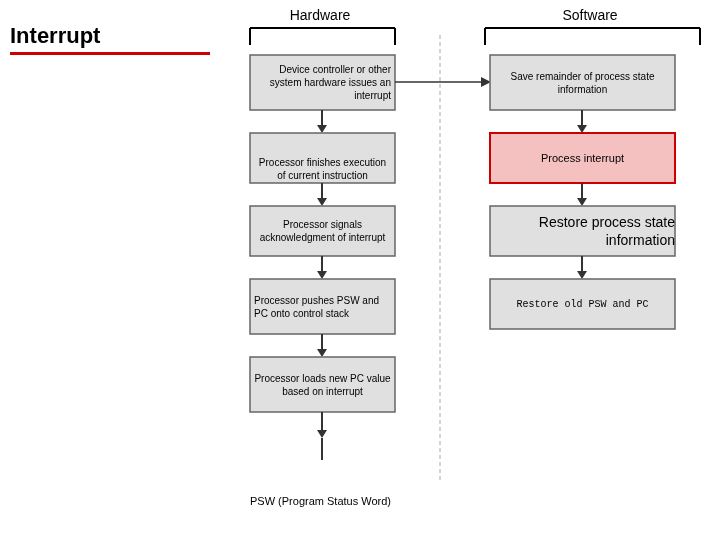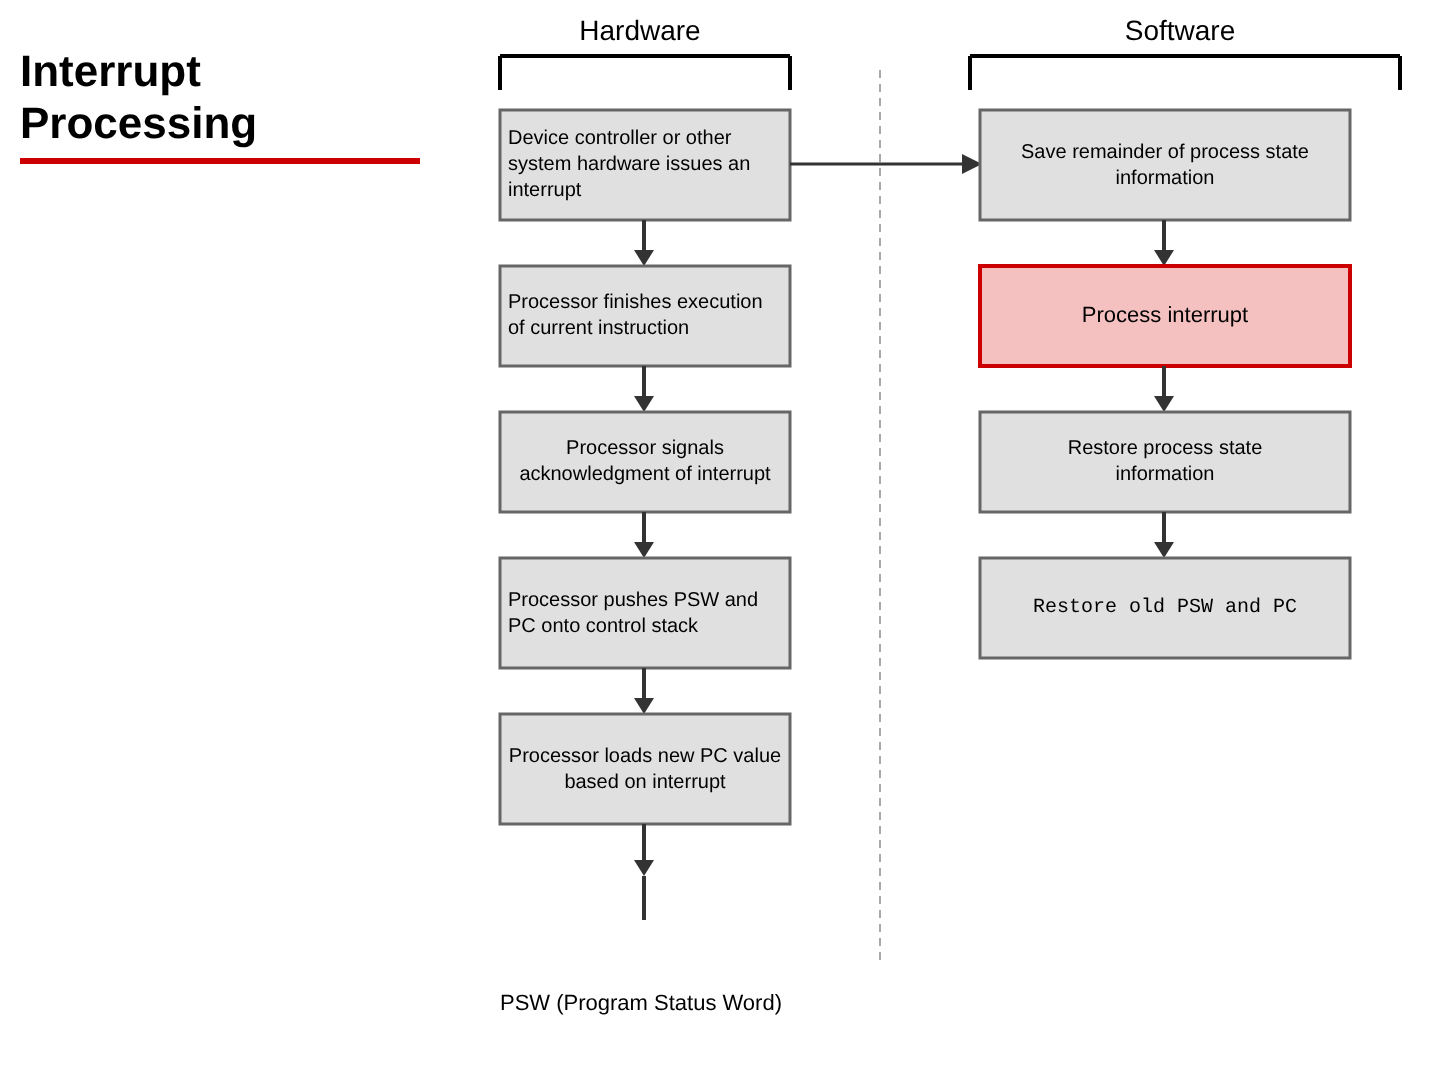--- a/index.html
+++ b/index.html
@@ -31,49 +31,48 @@
       margin-top: 3px;
       width: 200px;
     }
   </style>
 </head>
 <body>
 
 <div class="title-area">
   <div class="title-text">
     <span>Interrupt</span><br>
-    <span>Processing</span>
   </div>
   <div class="title-underline"></div>
 </div>
 
 <svg width="500" height="540" style="position:absolute;left:220px;top:0;">
 
   <text x="100" y="20" text-anchor="middle" font-size="14" font-family="Arial">Hardware</text>
   <text x="370" y="20" text-anchor="middle" font-size="14" font-family="Arial">Software</text>
 
   <line x1="30" y1="28" x2="175" y2="28" stroke="#000" stroke-width="2"></line>
   <line x1="30" y1="28" x2="30" y2="45" stroke="#000" stroke-width="2"></line>
   <line x1="175" y1="28" x2="175" y2="45" stroke="#000" stroke-width="2"></line>
 
   <line x1="265" y1="28" x2="480" y2="28" stroke="#000" stroke-width="2"></line>
   <line x1="265" y1="28" x2="265" y2="45" stroke="#000" stroke-width="2"></line>
   <line x1="480" y1="28" x2="480" y2="45" stroke="#000" stroke-width="2"></line>
 
   <rect x="30" y="55" width="145" height="55" fill="#e0e0e0" stroke="#666" stroke-width="1.5"></rect>
   <foreignObject x="30" y="55" width="145" height="55">
-    <div xmlns="http://www.w3.org/1999/xhtml" style="font-size:10px;font-family:Arial;text-align:left;padding:4px;line-height:1.3;display:flex;align-items:center;justify-content:center;height:100%;box-sizing:border-box;">Device controller or other system hardware issues an interrupt</div>
+    <div xmlns="http://www.w3.org/1999/xhtml" style="font-size:10px;font-family:Arial;text-align:right;padding:4px;line-height:1.3;display:flex;align-items:center;justify-content:center;height:100%;box-sizing:border-box;">Device controller or other system hardware issues an interrupt</div>
   </foreignObject>
 
   <line x1="102" y1="110" x2="102" y2="125" stroke="#333" stroke-width="2"></line>
   <polygon points="97,125 107,125 102,133" fill="#333"></polygon>
 
   <rect x="30" y="133" width="145" height="50" fill="#e0e0e0" stroke="#666" stroke-width="1.5"></rect>
   <foreignObject x="30" y="133" width="145" height="50">
-    <div xmlns="http://www.w3.org/1999/xhtml" style="font-size:10px;font-family:Arial;padding:4px;line-height:1.3;display:flex;align-items:center;justify-content:center;height:100%;box-sizing:border-box;">Processor finishes execution of current instruction</div>
+    <div xmlns="http://www.w3.org/1999/xhtml" style="font-size:10px;font-family:Arial;text-align:center;padding:4px;line-height:1.3;display:flex;align-items:center;justify-content:center;height:100%;box-sizing:border-box;margin-top:11px;">Processor finishes execution of current instruction</div>
   </foreignObject>
 
   <line x1="102" y1="183" x2="102" y2="198" stroke="#333" stroke-width="2"></line>
   <polygon points="97,198 107,198 102,206" fill="#333"></polygon>
 
   <rect x="30" y="206" width="145" height="50" fill="#e0e0e0" stroke="#666" stroke-width="1.5"></rect>
   <foreignObject x="30" y="206" width="145" height="50">
     <div xmlns="http://www.w3.org/1999/xhtml" style="font-size:10px;font-family:Arial;text-align:center;padding:4px;line-height:1.3;display:flex;align-items:center;justify-content:center;height:100%;box-sizing:border-box;">Processor signals acknowledgment of interrupt</div>
   </foreignObject>
 
@@ -113,21 +112,21 @@
   <rect x="270" y="133" width="185" height="50" fill="#f5c0c0" stroke="#cc0000" stroke-width="2"></rect>
   <foreignObject x="270" y="133" width="185" height="50">
     <div xmlns="http://www.w3.org/1999/xhtml" style="font-size:11px;font-family:Arial;text-align:right;padding:4px;line-height:1.3;display:flex;align-items:center;justify-content:center;height:100%;box-sizing:border-box;font-weight:normal;">Process interrupt</div>
   </foreignObject>
 
   <line x1="362" y1="183" x2="362" y2="198" stroke="#333" stroke-width="2"></line>
   <polygon points="357,198 367,198 362,206" fill="#333"></polygon>
 
   <rect x="270" y="206" width="185" height="50" fill="#e0e0e0" stroke="#666" stroke-width="1.5"></rect>
   <foreignObject x="270" y="206" width="185" height="50">
-    <div xmlns="http://www.w3.org/1999/xhtml" style="font-size:10px;font-family:Arial;text-align:center;padding:20px;line-height:1.3;display:flex;align-items:center;justify-content:center;height:100%;box-sizing:border-box;">Restore process state information</div>
+    <div xmlns="http://www.w3.org/1999/xhtml" style="font-size:14px;font-family:Arial;text-align:right;padding:0;line-height:1.3;display:flex;align-items:center;justify-content:center;height:100%;box-sizing:border-box;">Restore process state information</div>
   </foreignObject>
 
   <line x1="362" y1="256" x2="362" y2="271" stroke="#333" stroke-width="2"></line>
   <polygon points="357,271 367,271 362,279" fill="#333"></polygon>
 
   <rect x="270" y="279" width="185" height="50" fill="#e0e0e0" stroke="#666" stroke-width="1.5"></rect>
   <foreignObject x="270" y="279" width="185" height="50">
     <div xmlns="http://www.w3.org/1999/xhtml" style="font-size:10px;font-family:Liberation Mono, monospace;text-align:center;padding:4px;line-height:1.3;display:flex;align-items:center;justify-content:center;height:100%;box-sizing:border-box;">Restore old PSW and PC</div>
   </foreignObject>
 

